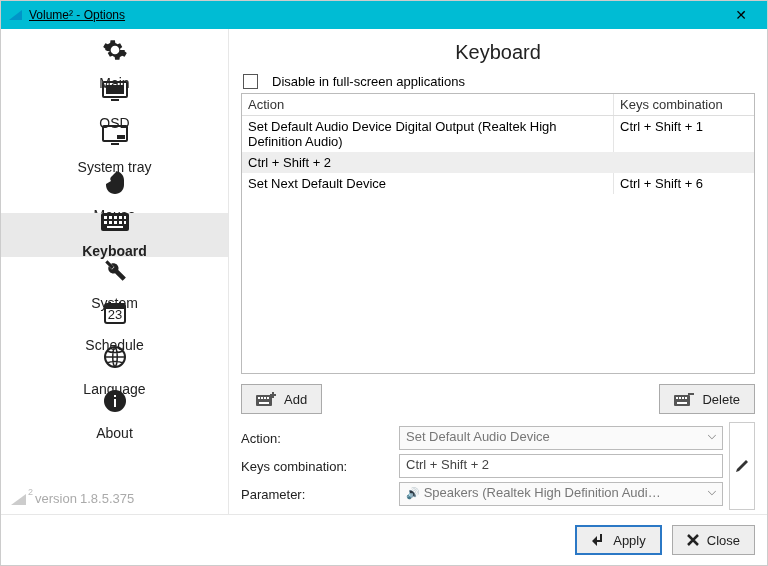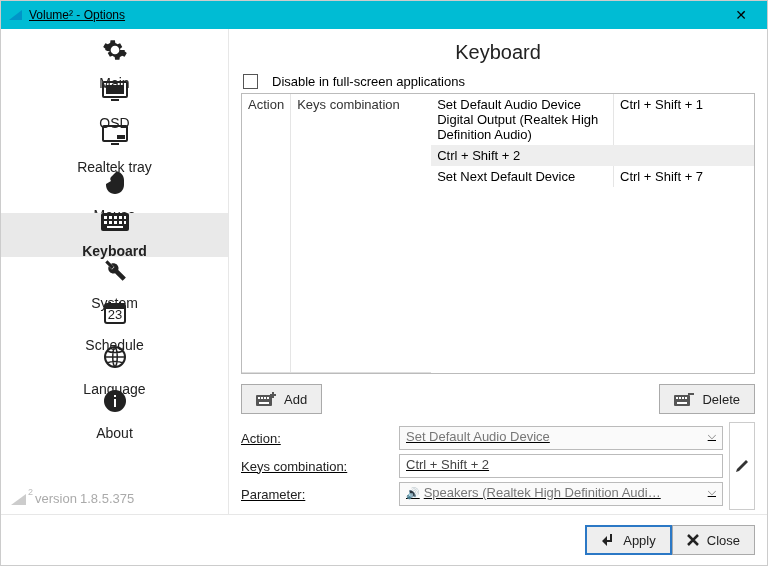--- a/index.html
+++ b/index.html
@@ -12,41 +12,41 @@
   .sidebar { width: 228px; background: #fff; border-right: 1px solid #e7e7e7; display:flex; flex-direction:column; padding-top:8px;}
   .nav-item { display: flex; align-items: center; height: 44px; padding: 0 12px; gap: 12px; cursor: default; color:#222;flex-direction:column;}
   .nav-item.selected { background: #e9e9e9; font-weight: bold; }
   .nav-item .nav-icon { width: 30px; display:flex; justify-content:center; }
   .nav-label { font-size: 14px; }
   .sidebar-footer { margin-top:auto; padding: 6px 10px 8px 10px; display:flex; align-items:flex-end; gap:8px; color:#aaa;}
   .main { flex: 1; display: flex; flex-direction: column; padding: 8px 12px 4px 12px; min-width:0;}
   .page-title { text-align: center; font-size: 20px; margin: 4px 0 10px 0; color:#222;}
   .checkrow { display: flex; align-items: center; gap: 14px; margin-bottom: 4px; padding-left:2px;}
   .checkbox { width: 15px; height: 15px; border: 1px solid #555; background:#fff;}
-  .table-wrap { border: 1px solid #bbb; background:#fff; flex:1; min-height:0; display:flex; flex-direction:row;}
+  .table-wrap { border: 1px solid #bbb; background:#fff; flex:1; min-height:0; display:flex; flex-direction:column;}
   .thead { display:flex; background:#fff; border-bottom:1px solid #ddd; }
   .th, .td { padding: 3px 6px; font-size: 13px;}
   .th { color:#333; }
   .col-action { flex: 1; border-right:1px solid #e5e5e5;}
   .col-keys { width: 140px; }
   .tbody { flex:1; overflow:hidden;}
   .trow { display:flex; }
   .trow.sel { background:#eee;}
   .btnrow { display:flex; gap:24px; margin:10px 0 8px 0; align-items:center;}
   .btnrow .spacer { flex:1;}
   .btn { border:1px solid #aaa; background:#eee; height:30px; padding:0 14px; display:flex; align-items:center; gap:8px; font-size:13px; color:#222;}
   .btn.primary { border:2px solid #2b78c5; background:#eee;}
-  .formrow { display:flex; align-items:center; gap:8px; margin:4px 0;text-decoration:underline;}
+  .formrow { display:flex; align-items:center; gap:8px; margin:4px 0;}
   .formrow .flabel { width:150px; color:#222;}
   .formrow .field { flex:1; height:24px; border:1px solid #bbb; background:#fafafa; color:#777; padding:2px 6px; display:flex; align-items:flex-start; justify-content:space-between;}
   .formrow .field.input { background:#fff; color:#444;}
   .caret { color:#777; font-size:11px; padding-left:6px;}
   .formstack { flex:1;}
   .editcol { width:26px; border:1px solid #ccc; align-self:stretch; display:flex; align-items:center; justify-content:center; margin-left:6px;}
-  .footerbar { display:flex; justify-content:flex-end; padding:10px 12px; border-top:1px solid #e7e7e7;}
+  .footerbar { display:flex; justify-content:flex-end; gap:10px; padding:10px 12px; border-top:1px solid #e7e7e7;}
   svg { display:block;}
   .speaker-icon::before{content:"🔊"; font-size:11px; margin-right:4px; color:#888;}
 </style>
 </head>
 <body>
 
 <div class="titlebar">
   <span class="tb-icon">
     <svg width="14" height="12">
         <polygon points="0,11 13,11 13,1" fill="#0094c8"></polygon>
@@ -77,21 +77,21 @@
       <span class="nav-label">OSD</span>
     </div>
     <div class="nav-item">
       <span class="nav-icon">
           <svg width="26" height="22" viewBox="0 0 26 22">
             <rect x="1" y="1" width="24" height="15" rx="1" fill="none" stroke="#222" stroke-width="2"></rect>
             <rect x="15" y="10" width="8" height="4" fill="#222"></rect>
             <rect x="9" y="18" width="8" height="2" fill="#222"></rect>
           </svg>
         </span>
-      <span class="nav-label">Realtek tray</span>
+      <span class="nav-label">System tray</span>
     </div>
     <div class="nav-item">
       <span class="nav-icon">
           <svg width="24" height="26" viewBox="0 0 24 26">
             <path fill="#222" d="M8 2c5 0 9 4 9 9v5c0 5-4 9-9 9S-1 21-1 16v-1l5-3c-1-1-1-3 0-4l5-5C9 2 8 2 8 2z" transform="translate(4,0)"></path>
           </svg>
         </span>
       <span class="nav-label">Mouse</span>
     </div>
     <div class="nav-item selected">
@@ -180,21 +180,21 @@
       <div class="tbody">
         <div class="trow">
           <div class="td col-action">Set Default Audio Device Digital Output (Realtek High Definition Audio)</div>
           <div class="td col-keys">Ctrl + Shift + 1</div>
         </div>
         <div class="trow sel">
           <div class="td col-keys">Ctrl + Shift + 2</div>
         </div>
         <div class="trow">
           <div class="td col-action">Set Next Default Device</div>
-          <div class="td col-keys">Ctrl + Shift + 7</div>
+          <div class="td col-keys">Ctrl + Shift + 6</div>
         </div>
       </div>
     </div>
 
     <div class="btnrow">
       <div class="btn">
         <span>
             <svg width="20" height="14" viewBox="0 0 20 14">
               <rect x="0" y="3" width="16" height="11" rx="1" fill="#555"></rect>
               <rect x="2" y="5" width="2" height="2" fill="#fff"></rect>

